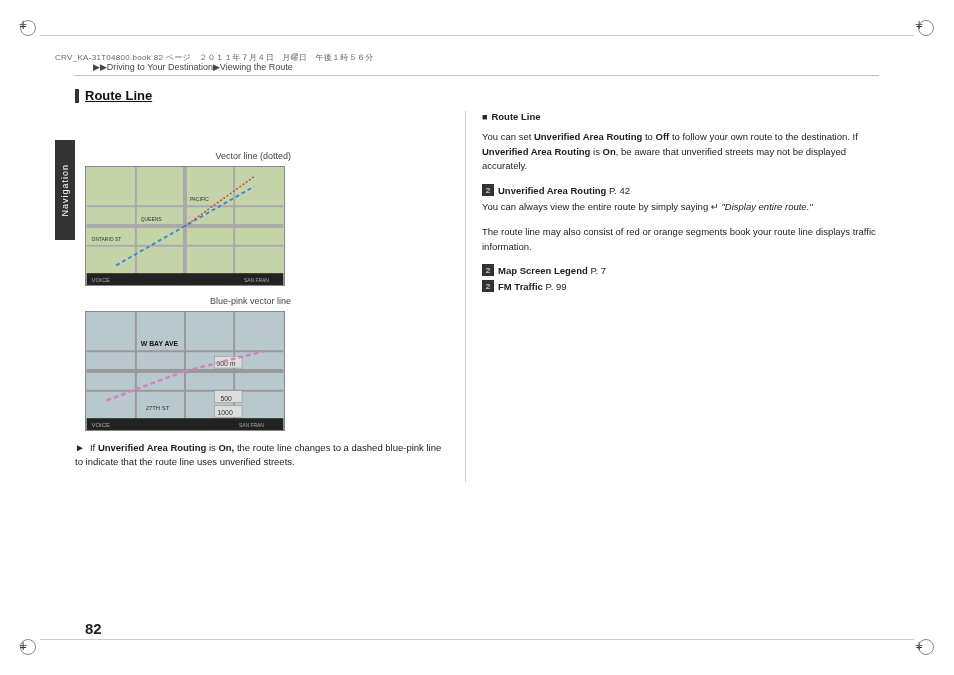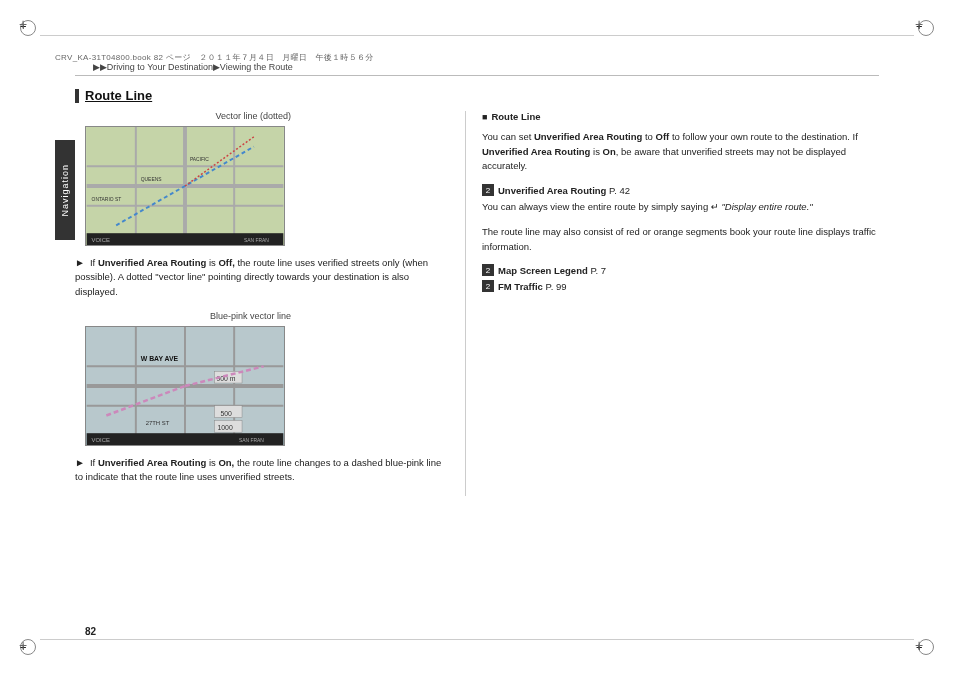--- a/index.html
+++ b/index.html
@@ -141,20 +141,21 @@
 
     
     .two-col {
       display: flex;
       gap: 20px;
       margin-top: 6px;
     }
 
     .left-col {
       flex: 0 0 370px;
+      margin-top: 40px;
     }
 
     .right-col {
       flex: 1;
       border-left: 1px solid #ccc;
       padding-left: 16px;
     }
 
     .intro-text {
       font-size: 10px;
@@ -254,21 +255,21 @@
       align-items: center;
       justify-content: center;
       flex-shrink: 0;
     }
 
     
     .page-number {
       position: absolute;
       bottom: 38px;
       left: 85px;
-      font-size: 10px;
+      font-size: 15px;
       font-weight: bold;
       color: #222;
     }
 
     
     .map-svg {
       width: 100%;
       height: 100%;
     }
 
@@ -346,24 +347,20 @@
               <line x1="100" y1="60" x2="170" y2="10" stroke="#cc4444" stroke-width="1.5" stroke-dasharray="2,2"></line>
 
               <rect x="0" y="108" width="200" height="12" fill="#222"></rect>
               <text x="5" y="117" font-size="6" fill="#aaa">VOICE</text>
               <text x="160" y="117" font-size="5" fill="#aaa">SAN FRAN</text>
             </svg>
           </div>
         </div>
       </div>
 
-      <div class="bullet-section">
-        <span class="bullet-arrow">►</span>
-        <span class="bullet-text">If <b>Unverified Area Routing</b> is <b>Off,</b> the route line uses verified streets only (when possible). A dotted "vector line" pointing directly towards your destination is also displayed.</span>
-      </div>
 
       <div class="image-container">
         <div class="caption-row">
           <span class="image-label">Blue-pink vector line</span>
         </div>
         <div class="map-wrapper">
           <div class="map-image-2">
             <svg class="map-svg" viewBox="0 0 200 120" xmlns="http://www.w3.org/2000/svg">
               <rect width="200" height="120" fill="#b8c8cc"></rect>
 

